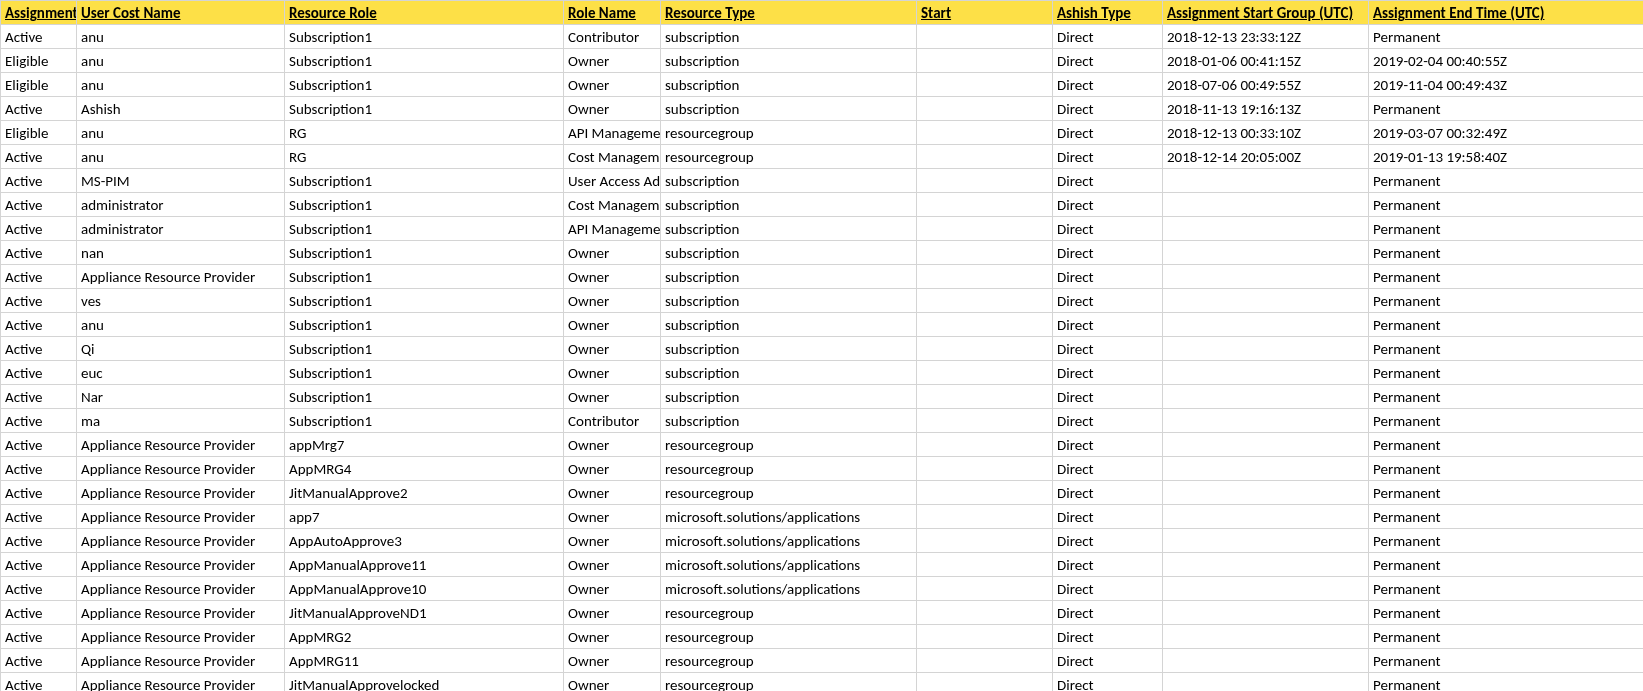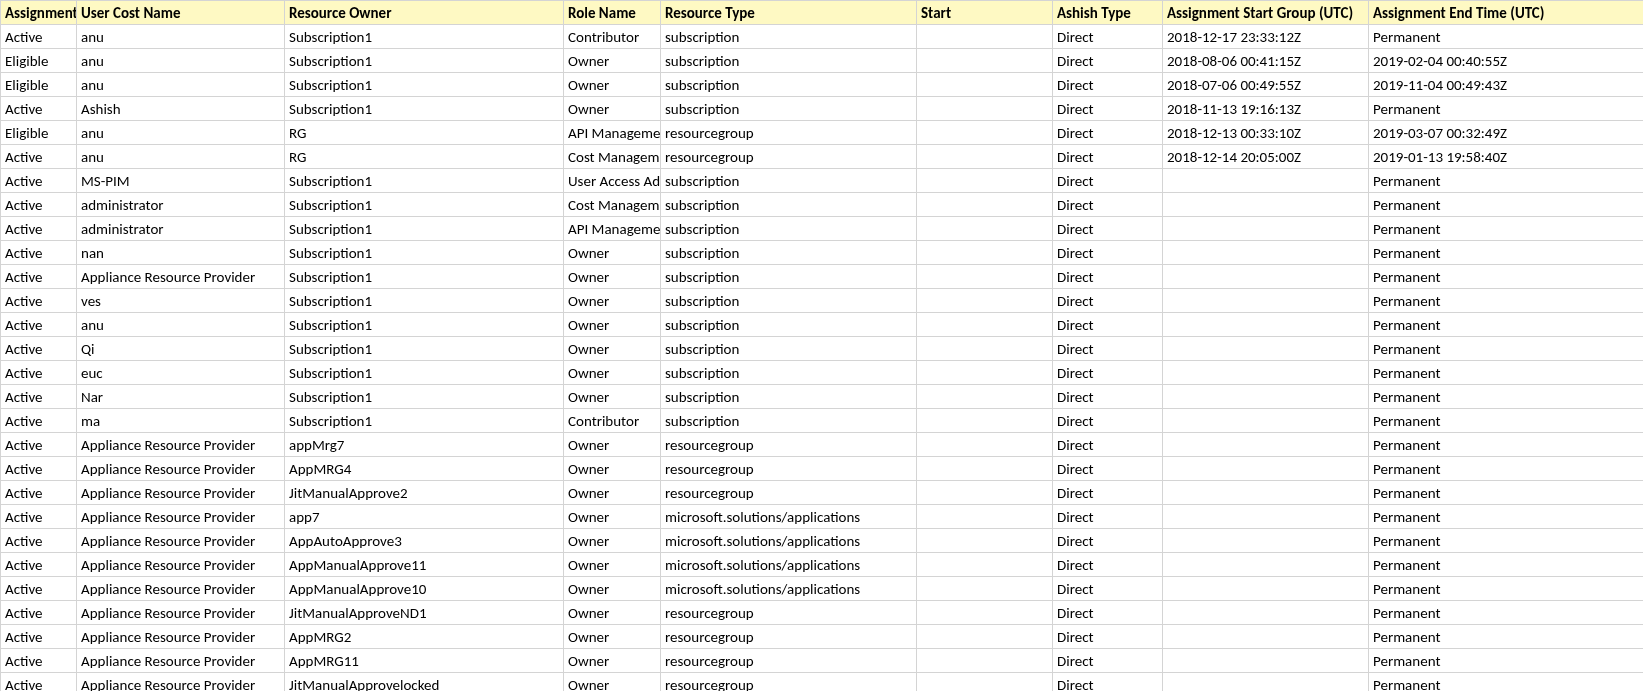--- a/index.html
+++ b/index.html
@@ -20,21 +20,22 @@
     border: 1px solid #d4d4d4;
     padding: 2px 4px;
     text-align: left;
     vertical-align: bottom;
     height: 24px;
     overflow: hidden;
     white-space: nowrap;
   }
   th {
     font-weight: bold;
-    background: #fef9c3;
+    background: #fde047;
+    text-decoration: underline;
   }
   .col-assignment { width: 76px; }
   .col-usergroup  { width: 208px; }
   .col-resource   { width: 279px; }
   .col-role       { width: 97px; }
   .col-restype    { width: 256px; }
   .col-email      { width: 136px; }
   .col-member     { width: 110px; }
   .col-start      { width: 206px; }
   .col-end        { width: 275px; }
@@ -51,50 +52,50 @@
     <col class="col-restype">
     <col class="col-email">
     <col class="col-member">
     <col class="col-start">
     <col class="col-end">
   </colgroup>
   <thead>
     <tr>
       <th>Assignment</th>
       <th>User Cost Name</th>
-      <th>Resource Owner</th>
+      <th>Resource Role</th>
       <th>Role Name</th>
       <th>Resource Type</th>
       <th>Start</th>
       <th>Ashish Type</th>
       <th>Assignment Start Group (UTC)</th>
       <th>Assignment End Time (UTC)</th>
     </tr>
   </thead>
   <tbody id="tbody">
       <tr>
         <td>Active</td>
         <td>anu</td>
         <td>Subscription1</td>
         <td>Contributor</td>
         <td>subscription</td>
         <td></td>
         <td>Direct</td>
-        <td>2018-12-17 23:33:12Z</td>
+        <td>2018-12-13 23:33:12Z</td>
         <td>Permanent</td>
       </tr>
       <tr>
         <td>Eligible</td>
         <td>anu</td>
         <td>Subscription1</td>
         <td>Owner</td>
         <td>subscription</td>
         <td></td>
         <td>Direct</td>
-        <td>2018-08-06 00:41:15Z</td>
+        <td>2018-01-06 00:41:15Z</td>
         <td>2019-02-04 00:40:55Z</td>
       </tr>
       <tr>
         <td>Eligible</td>
         <td>anu</td>
         <td>Subscription1</td>
         <td>Owner</td>
         <td>subscription</td>
         <td></td>
         <td>Direct</td>

